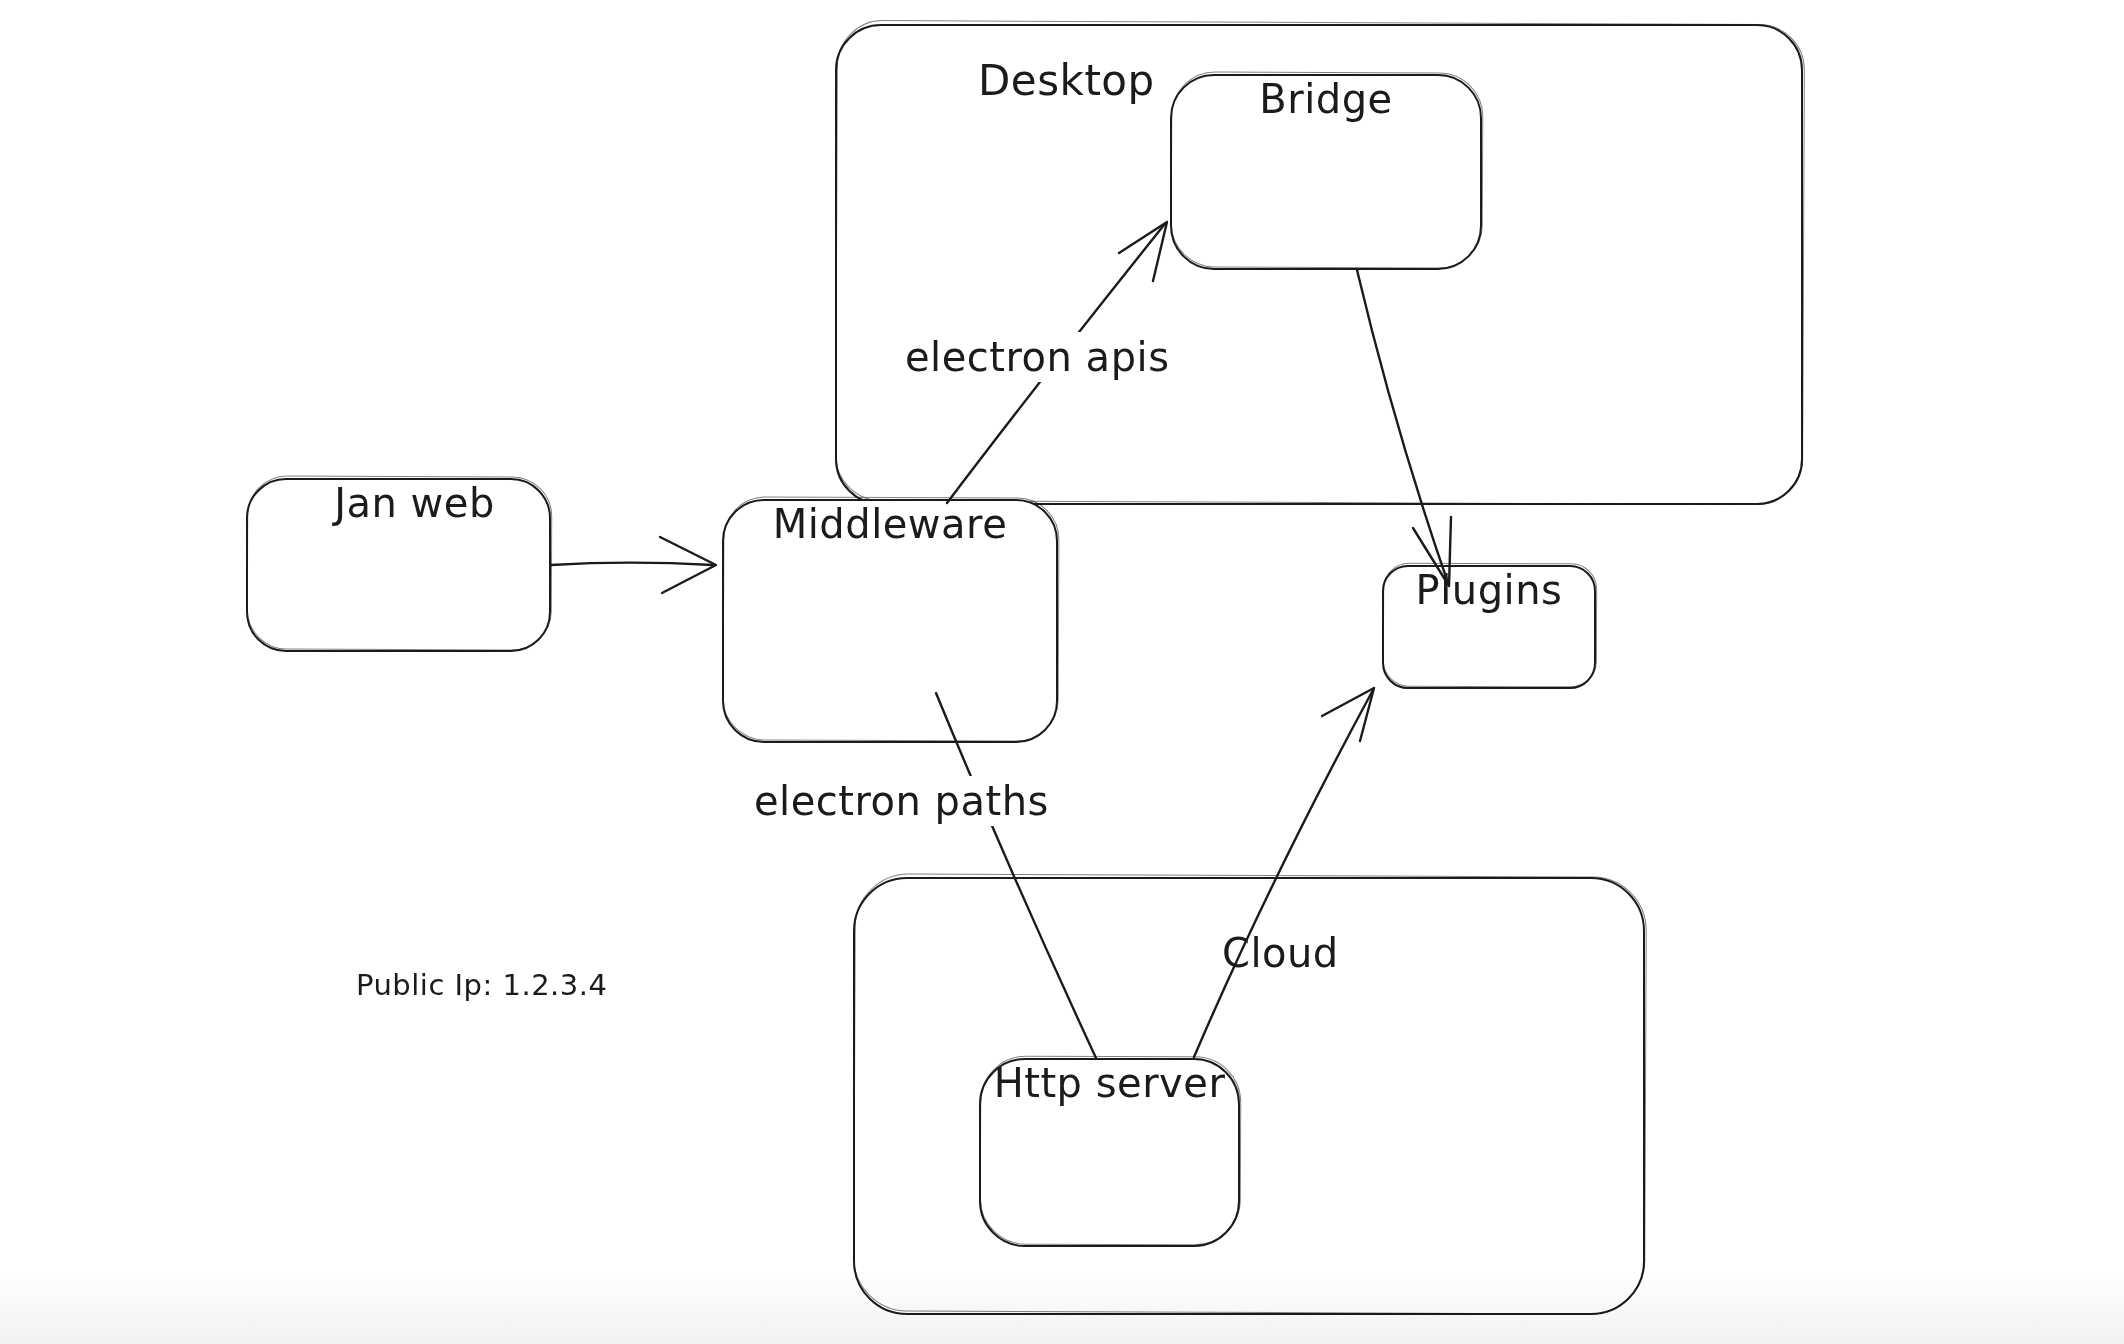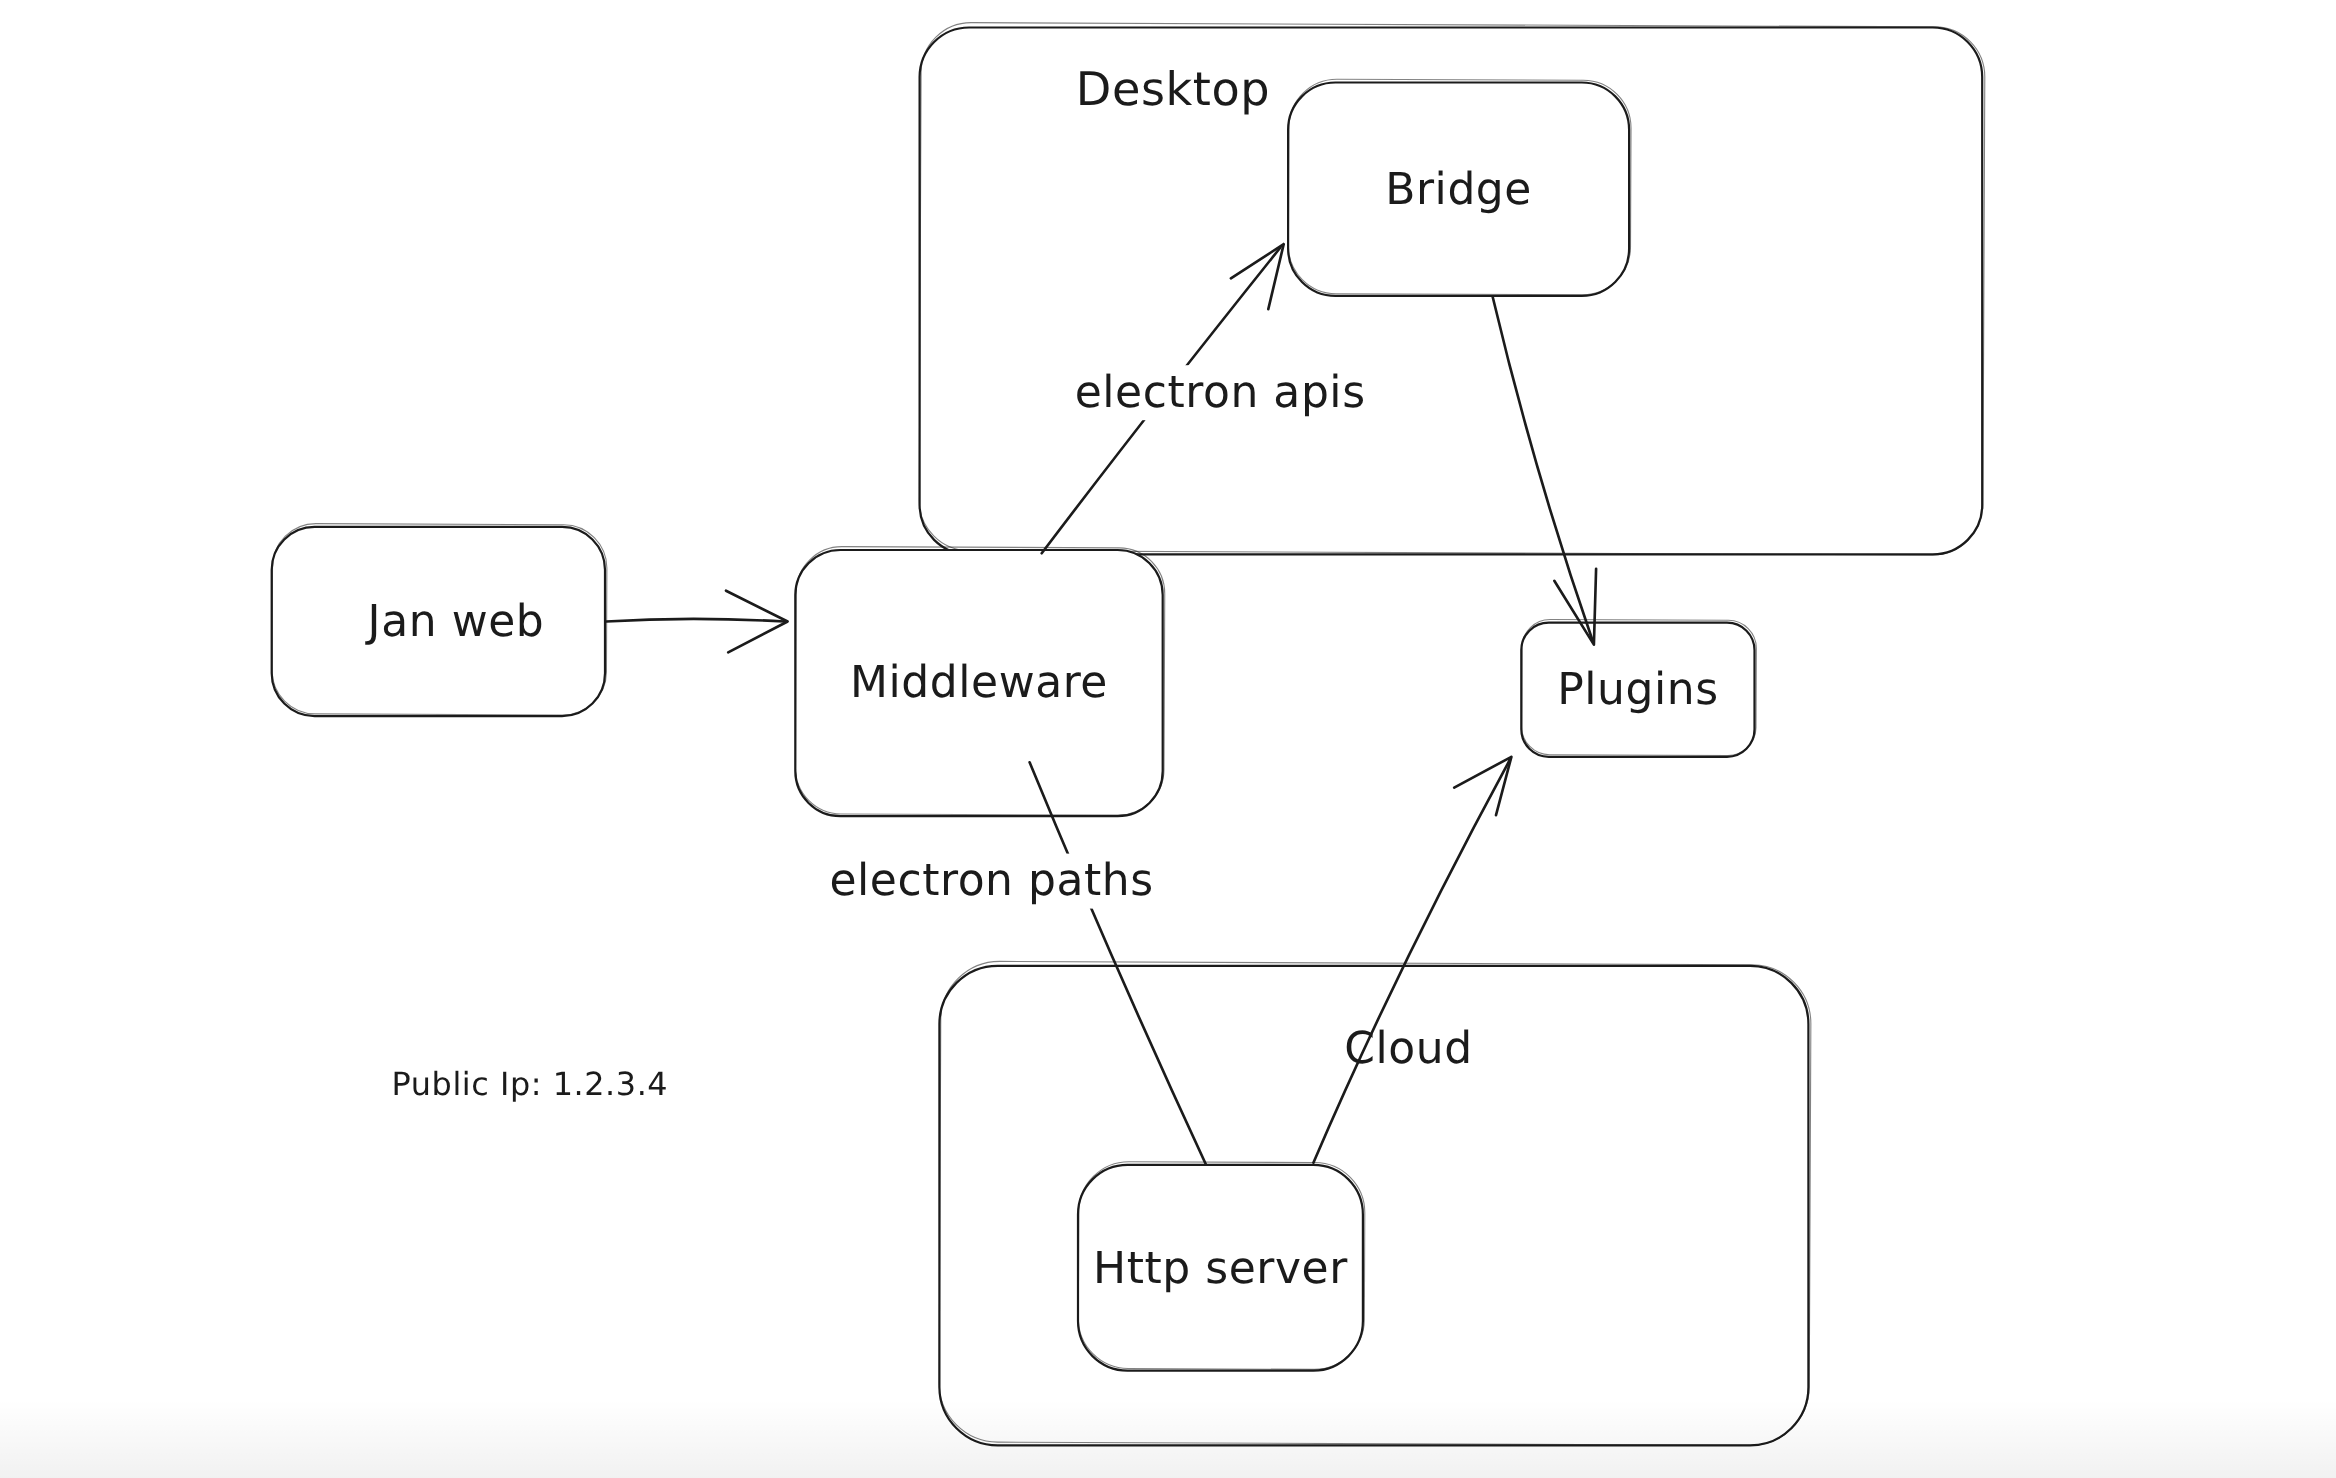--- a/index.html
+++ b/index.html
@@ -10,21 +10,21 @@
     overflow:hidden;
     font-family:"DejaVu Sans", sans-serif;
     color:#1b1b1b;
   }
   
   .shape{
     position:absolute;
     border:2.6px solid #1b1b1b;
     background:#ffffff;
     box-sizing:border-box;
-    display:flex;align-items:center;justify-content:center;
+    display:flex;justify-content:center;
   }
   .shape::before{ 
     content:"";
     position:absolute;inset:-2px;
     border:1.5px solid rgba(27,27,27,.55);
     border-radius:inherit;
     transform:rotate(.25deg) translate(1px,-2px);
     pointer-events:none;
   }
   .container-box{background:transparent;}
@@ -48,21 +48,21 @@
     font-size:40px;
     white-space:nowrap;
     letter-spacing:.5px;
   }
   .desktop-title{left:978px;top:56px;font-size:42px;}
   .cloud-title{left:1222px;top:930px;}
   .edge-label{
     background:#ffffff;
     padding:2px 8px;
   }
-  .lbl-electron{left:969px;top:332px;}
+  .lbl-electron{left:897px;top:332px;}
   .lbl-request{left:746px;top:776px;}
   .annotation{
     position:absolute;
     left:356px;top:952px;
     font-size:29px;
     line-height:67px;
     letter-spacing:.5px;
     white-space:nowrap;
   }
   

